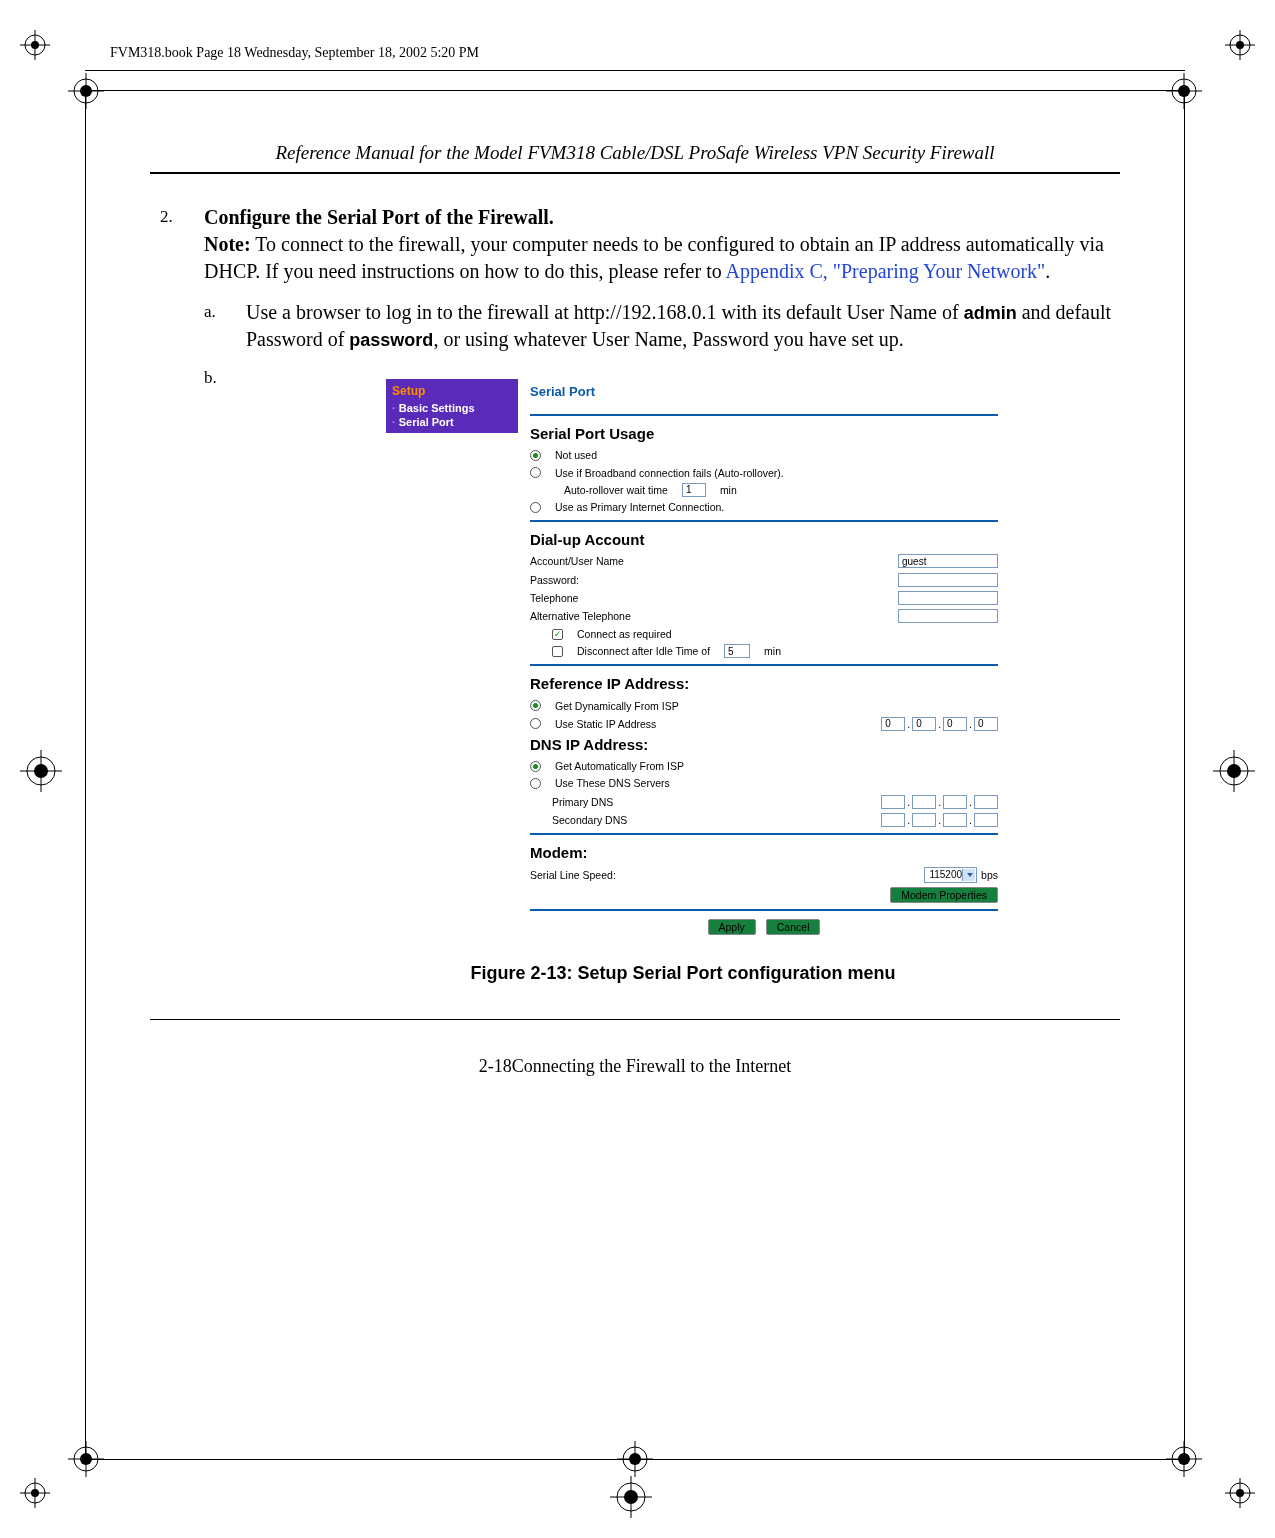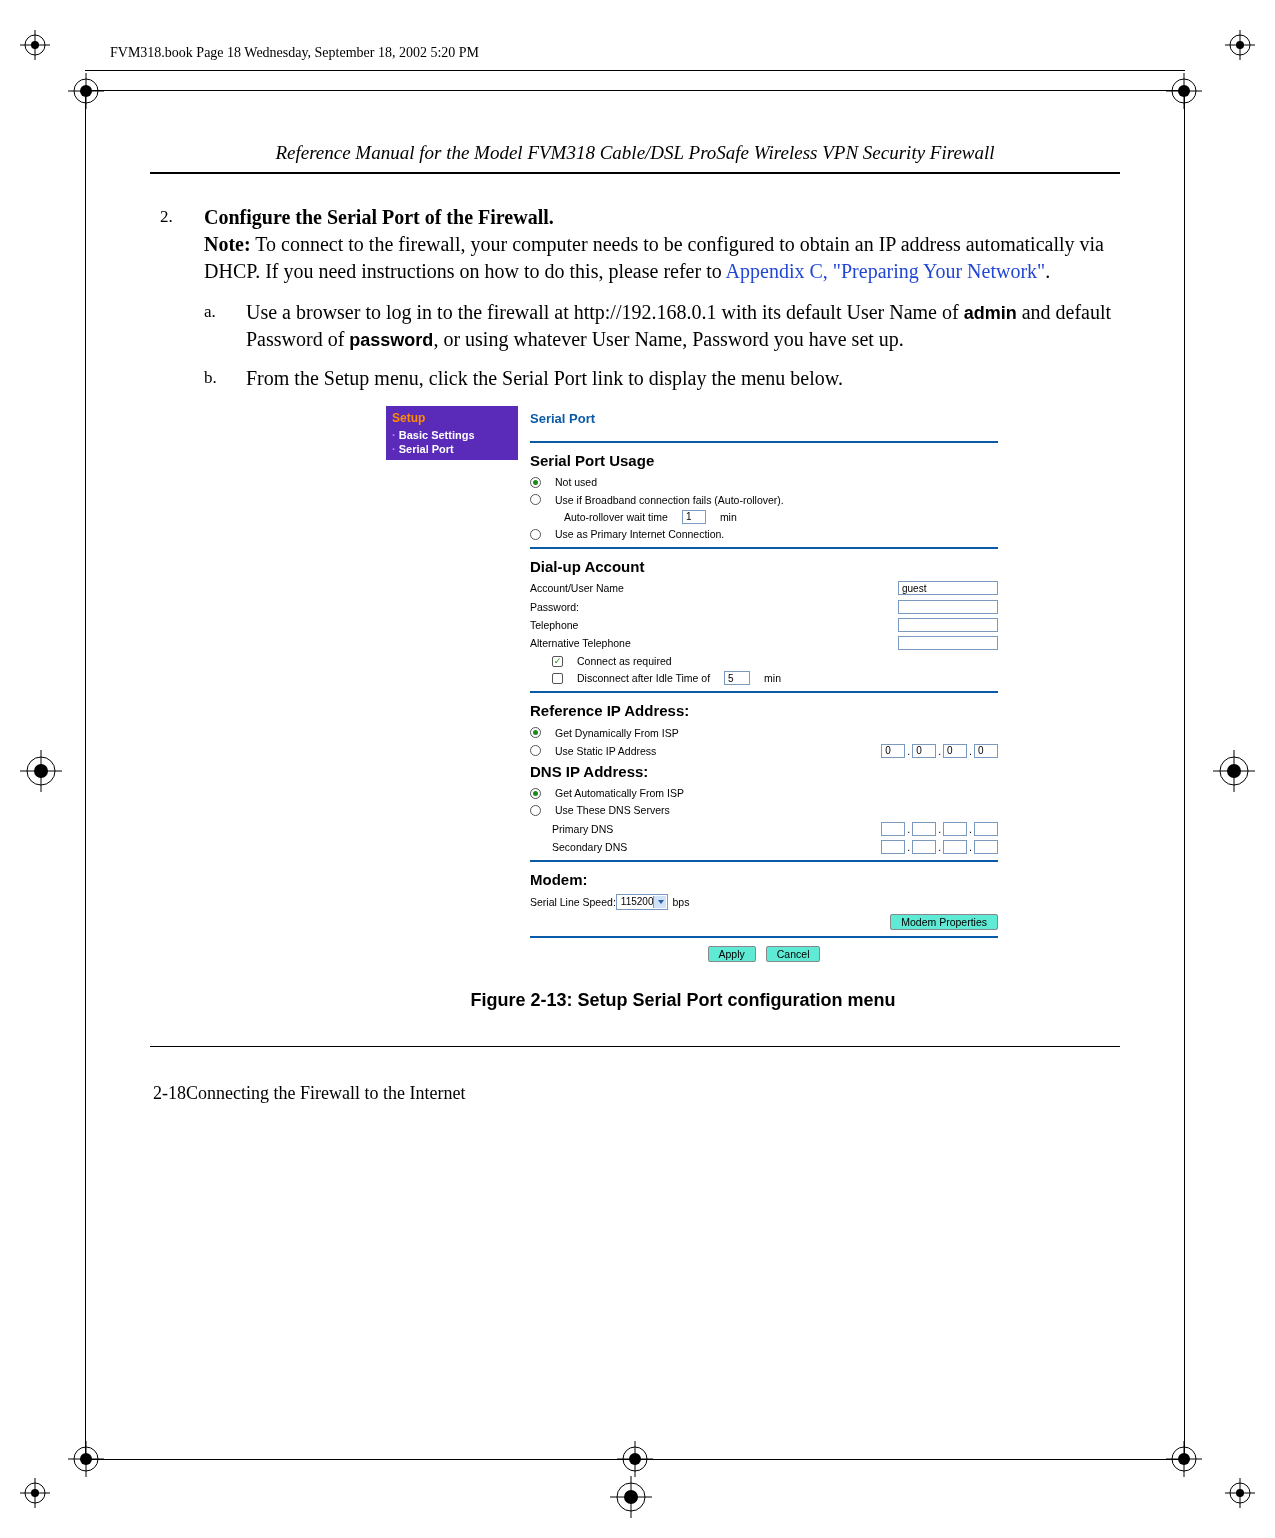--- a/index.html
+++ b/index.html
@@ -128,21 +128,21 @@
     }
     .figure-caption {
       font-family: Arial, Helvetica, sans-serif;
       font-weight: bold;
       font-size: 18px;
       text-align: center;
       margin: 26px 0 10px 0;
     }
     .footer {
       display: flex;
-      justify-content: flex-start;
+      justify-content: center;
       font-size: 18px;
       margin-top: 34px;
       padding: 0 3px;
     }
 
     
     .ui-shot {
       display: flex;
       gap: 12px;
       font-family: Arial, Helvetica, sans-serif;
@@ -195,26 +195,26 @@
       background: #cfe2f7; border-left: 1px solid #7a99bf;
     }
     .sel-chev {
       position: absolute; right: 3px; top: 50%; transform: translateY(-50%);
       width: 0; height: 0; border-left: 3px solid transparent; border-right: 3px solid transparent;
       border-top: 4px solid #2a5fa8; z-index: 1;
     }
     .field-row { display: flex; justify-content: space-between; align-items: center; margin: 4px 0; font-size: 10.5px; }
     .ip-group { display: flex; align-items: center; gap: 2px; }
     .btn {
-      border: 1px solid #888; background: #5eead4; font-size: 10.5px;
+      border: 1px solid #888; background: #15803d; font-size: 10.5px;
       padding: 1px 10px; border-radius: 2px; font-family: Arial, sans-serif;
     }
     .btn-row { display: flex; justify-content: center; gap: 10px; margin-top: 8px; }
     .right-align { display: flex; justify-content: flex-end; margin: 4px 0; }
-    .bps-row { display: flex; align-items: center; margin: 4px 0; font-size: 10.5px; }
+    .bps-row { display: flex; justify-content: space-between; align-items: center; margin: 4px 0; font-size: 10.5px; }
     .modem-type-row { display: flex; align-items: center; gap: 10px; margin: 4px 0; font-size: 10.5px; }
     .modem-type-row .sel-box { flex: 1; }
   </style>
 </head>
 <body>
 
 <div class="crop-mark crop-tl">
   <svg viewBox="0 0 30 30">
       <circle cx="15" cy="15" r="10" fill="none" stroke="#000" stroke-width="1"></circle>
       <circle cx="15" cy="15" r="4" fill="#000"></circle>
@@ -322,21 +322,20 @@
           <div class="sub-item">
             <div class="sub-marker">a.</div>
             <div class="sub-body">
               <span><span>Use a browser to log in to the firewall at http://192.168.0.1 with its default User Name of </span><span class="mono-bold">admin</span><span> and default Password of </span><span class="mono-bold">password</span><span>, or using whatever User Name, Password you have set up.</span></span>
             </div>
           </div>
 
           <div class="sub-item">
             <div class="sub-marker">b.</div>
             <div class="sub-body">
-              <span>From the Setup menu, click the Serial Port link to display the menu below.</span>
 
               
               <div class="figure-container">
                 <div class="ui-shot">
                   <div class="ui-sidebar">
                     <div class="hdr">Setup</div>
                     <div class="lnk">Basic Settings</div>
                     <div class="lnk">Serial Port</div>
                   </div>
                   <div class="ui-main">

